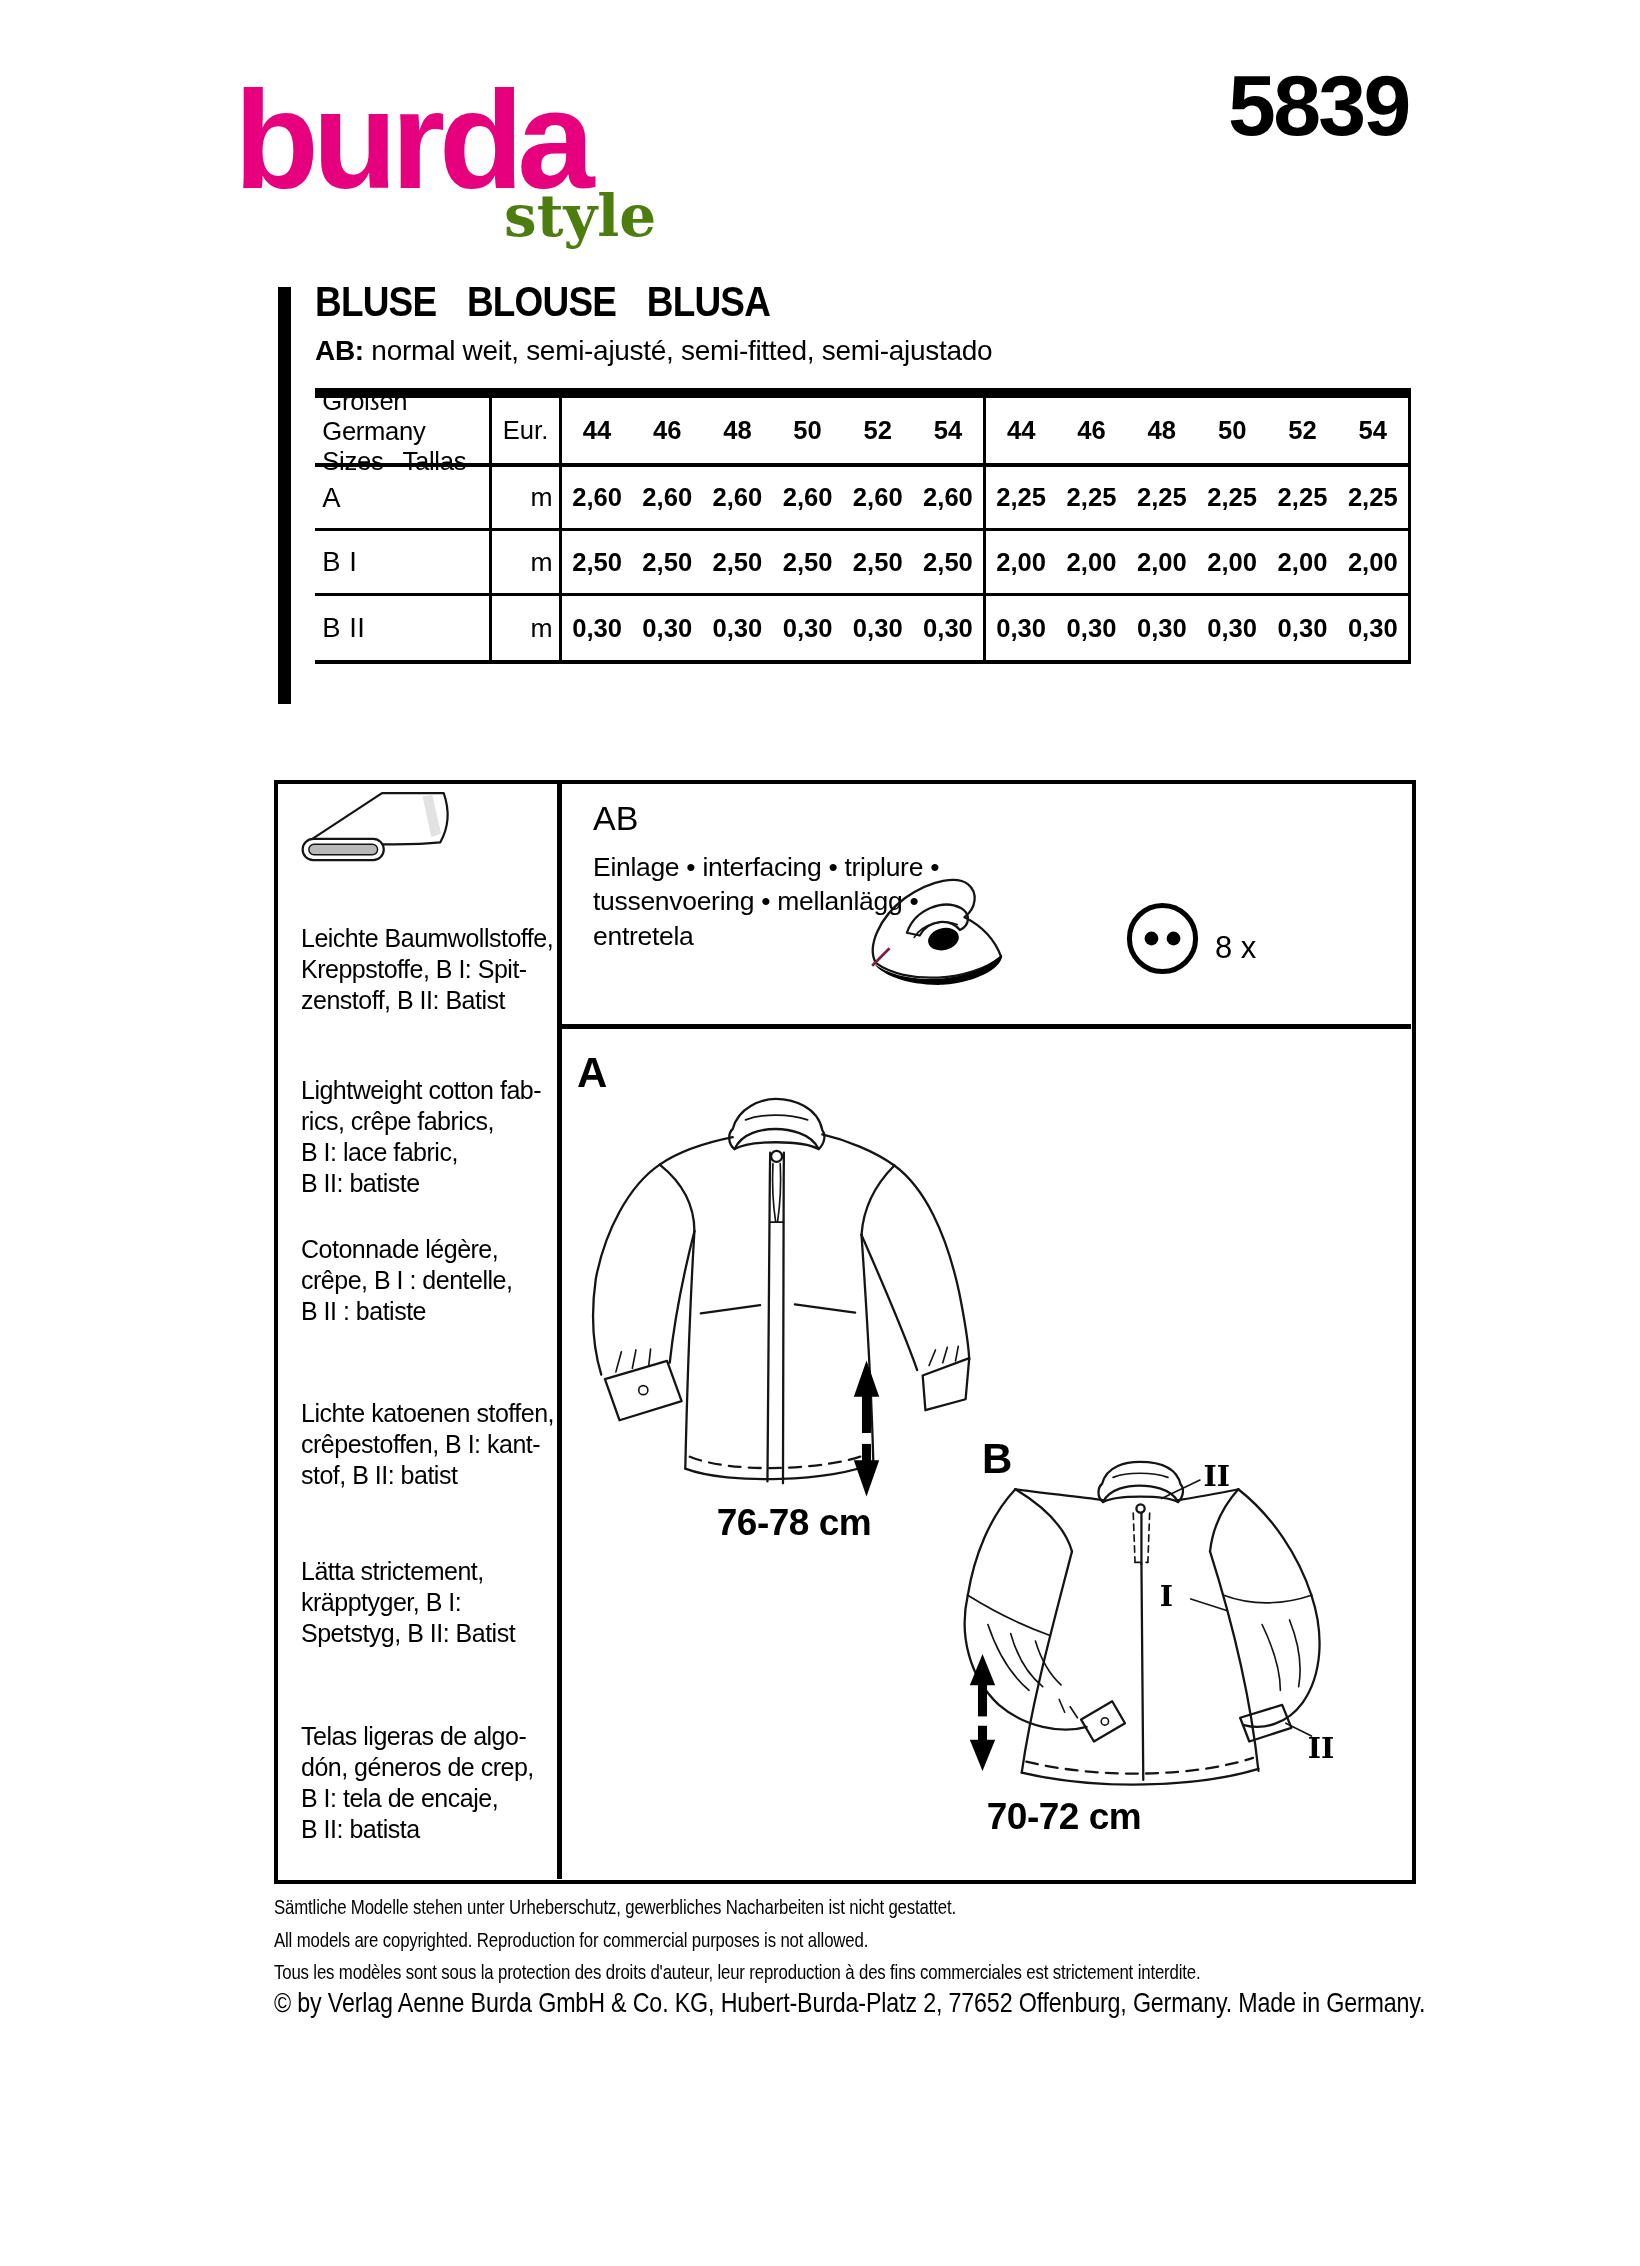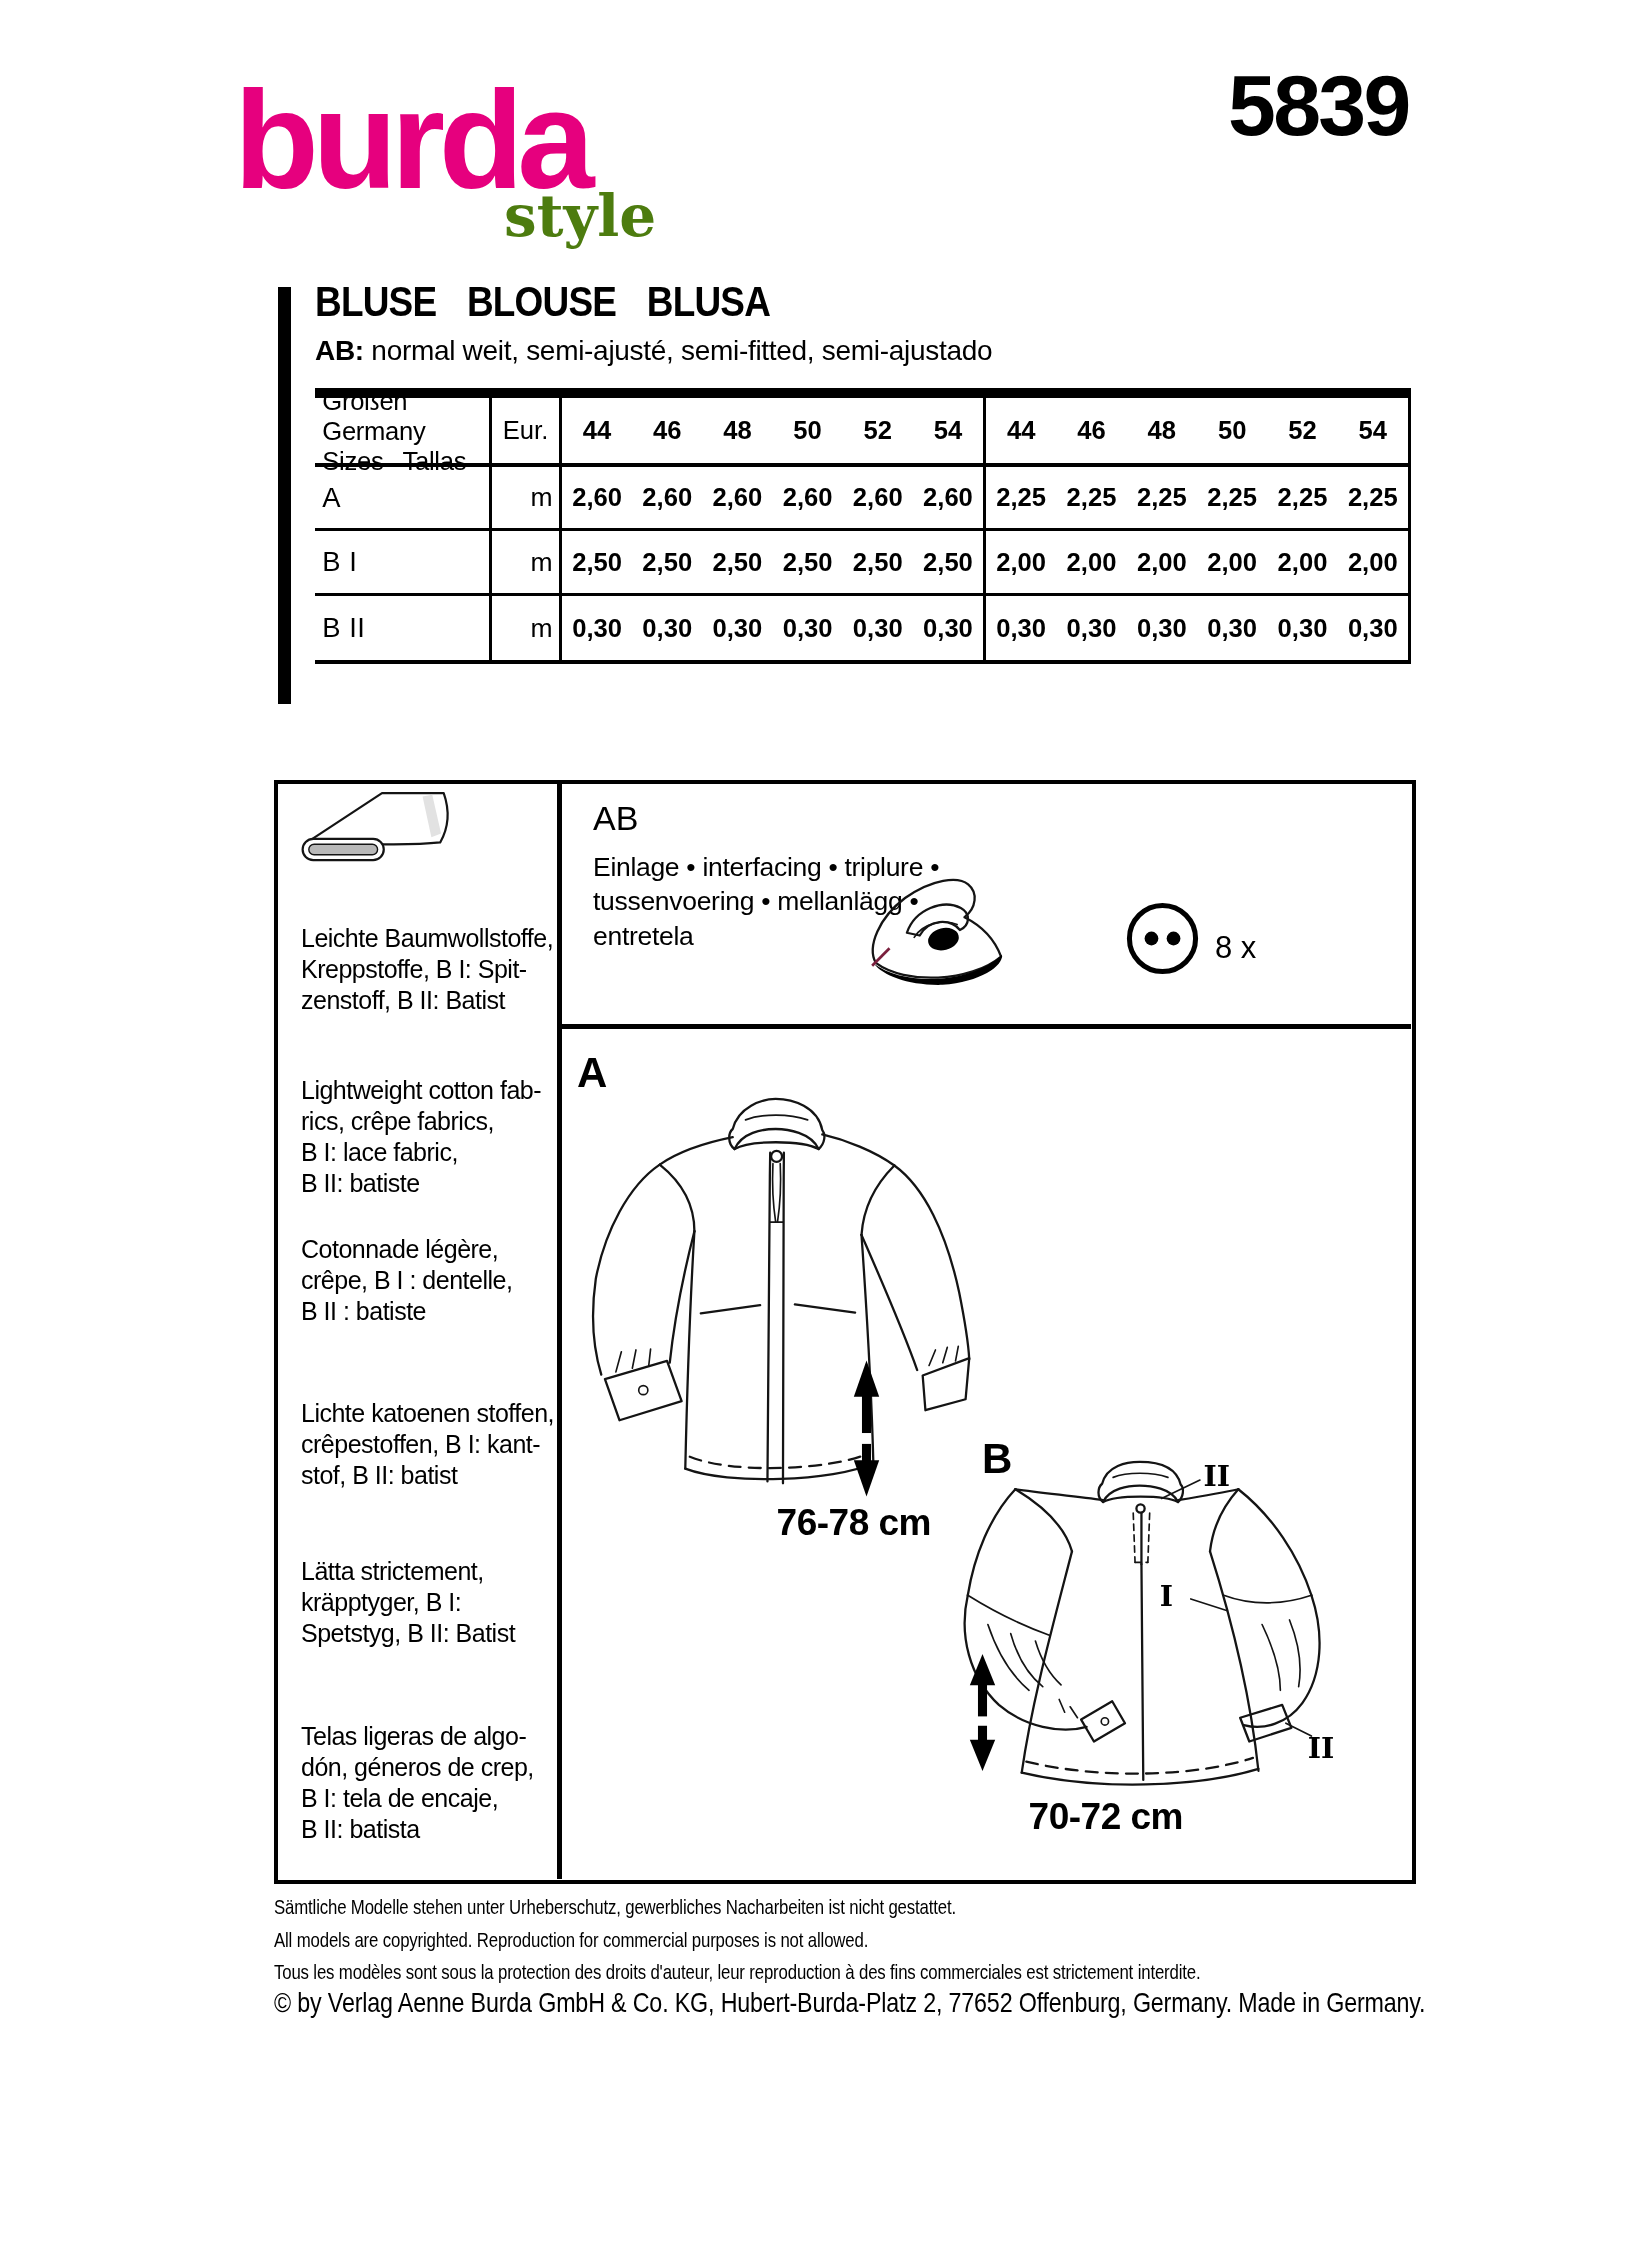--- a/index.html
+++ b/index.html
@@ -42,21 +42,21 @@
   .vdiv { left:279px; top:0; width:4.6px; height:1095px; background:#000; }
   .hdiv { left:283px; top:240px; width:850px; height:4.6px; background:#000; }
 
   .para { left:23px; width:258px; font-size:25px; line-height:31px; letter-spacing:-0.5px; }
 
   .notions-label { left:315px; top:14.6px; font-size:34px; letter-spacing:0; }
   .notion-line { left:315px; font-size:26.5px; letter-spacing:-0.3px; white-space:nowrap; }
   .count-3x { left:937px; top:146px; font-size:31px; }
 
   .view-label { font-size:42px; font-weight:600; }
-  .len-label { font-size:37px; font-weight:600; text-align:right; letter-spacing:-0.5px; }
+  .len-label { font-size:37px; font-weight:600; text-align:center; letter-spacing:-0.5px; }
 
   
   .foot { left:274px; font-size:21px; letter-spacing:-0.2px; transform:scaleX(.8); transform-origin:left top; white-space:nowrap; }
   .foot-copy { left:274px; top:1943px; font-size:27.4px; letter-spacing:-0.2px; transform:scaleX(.85); transform-origin:left top; white-space:nowrap; }
 
   svg { display:block; }
   .ln { fill:none; stroke:#141414; stroke-width:2.5; stroke-linecap:round; stroke-linejoin:round; }
   .lnthin { fill:none; stroke:#141414; stroke-width:1.8; stroke-linecap:round; }
   .dash { stroke-dasharray:13 9; }
   .romannum { font-family:"DejaVu Serif", serif; font-weight:bold; font-size:31px; fill:#000; }

